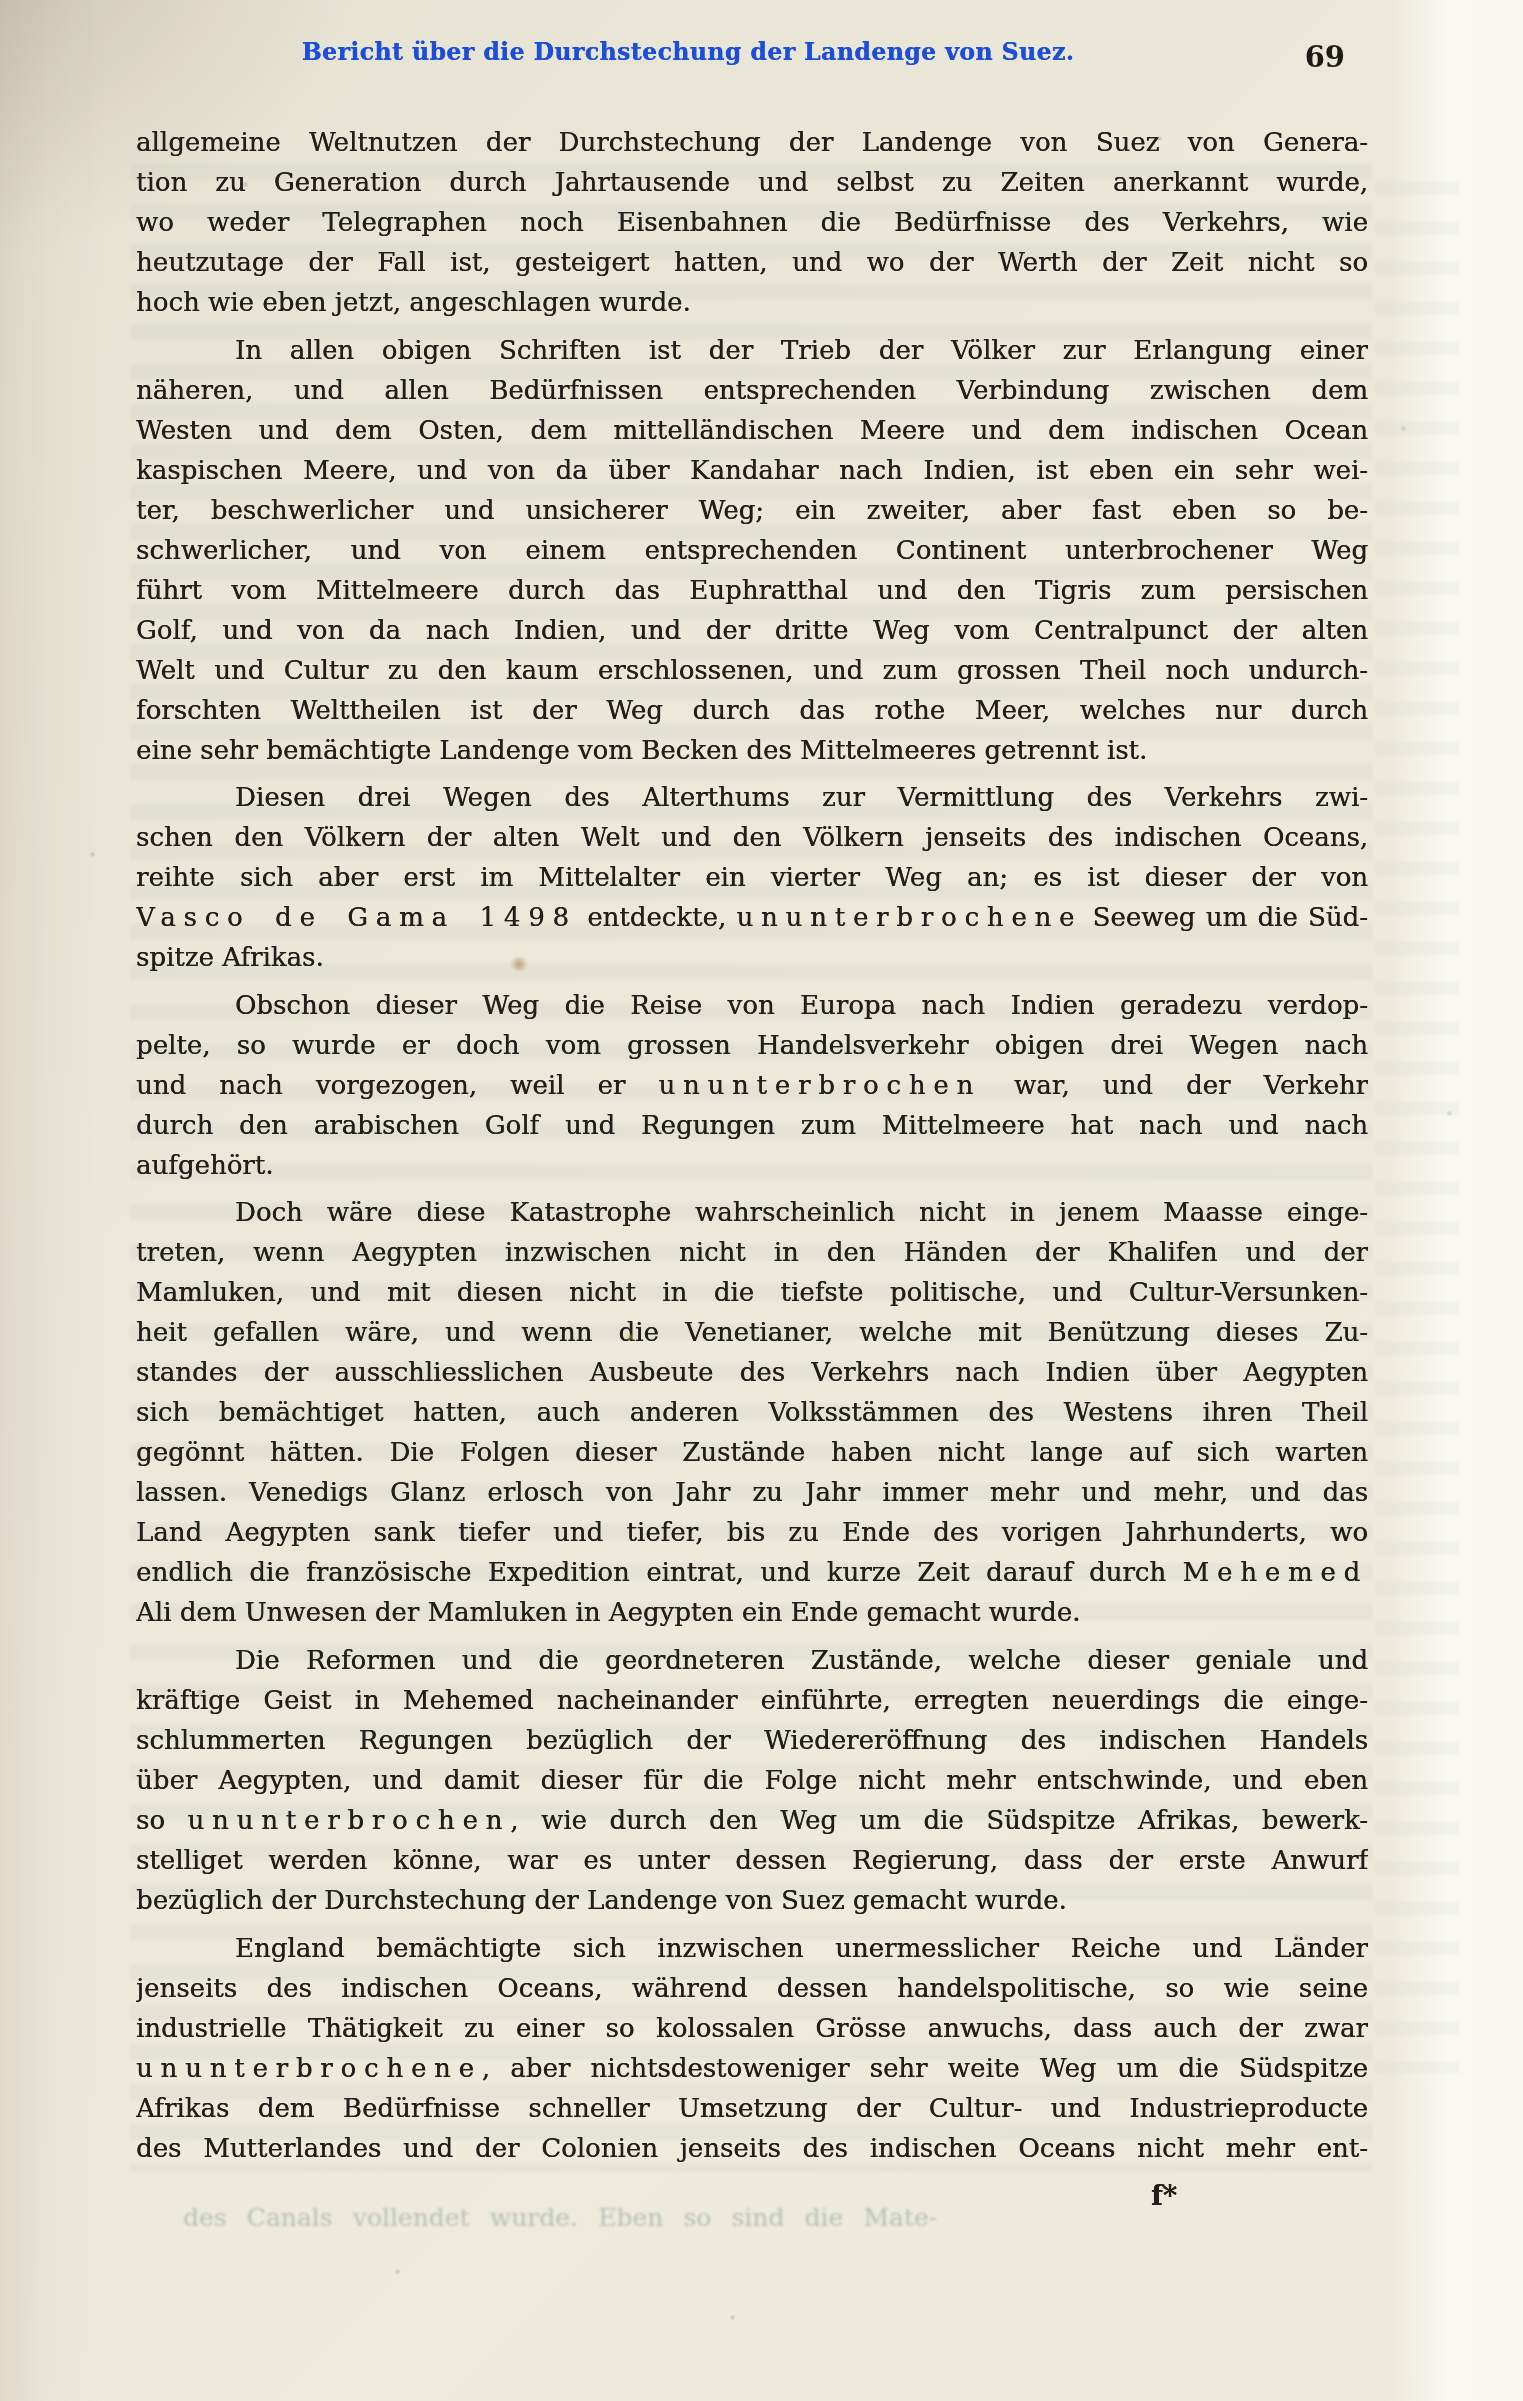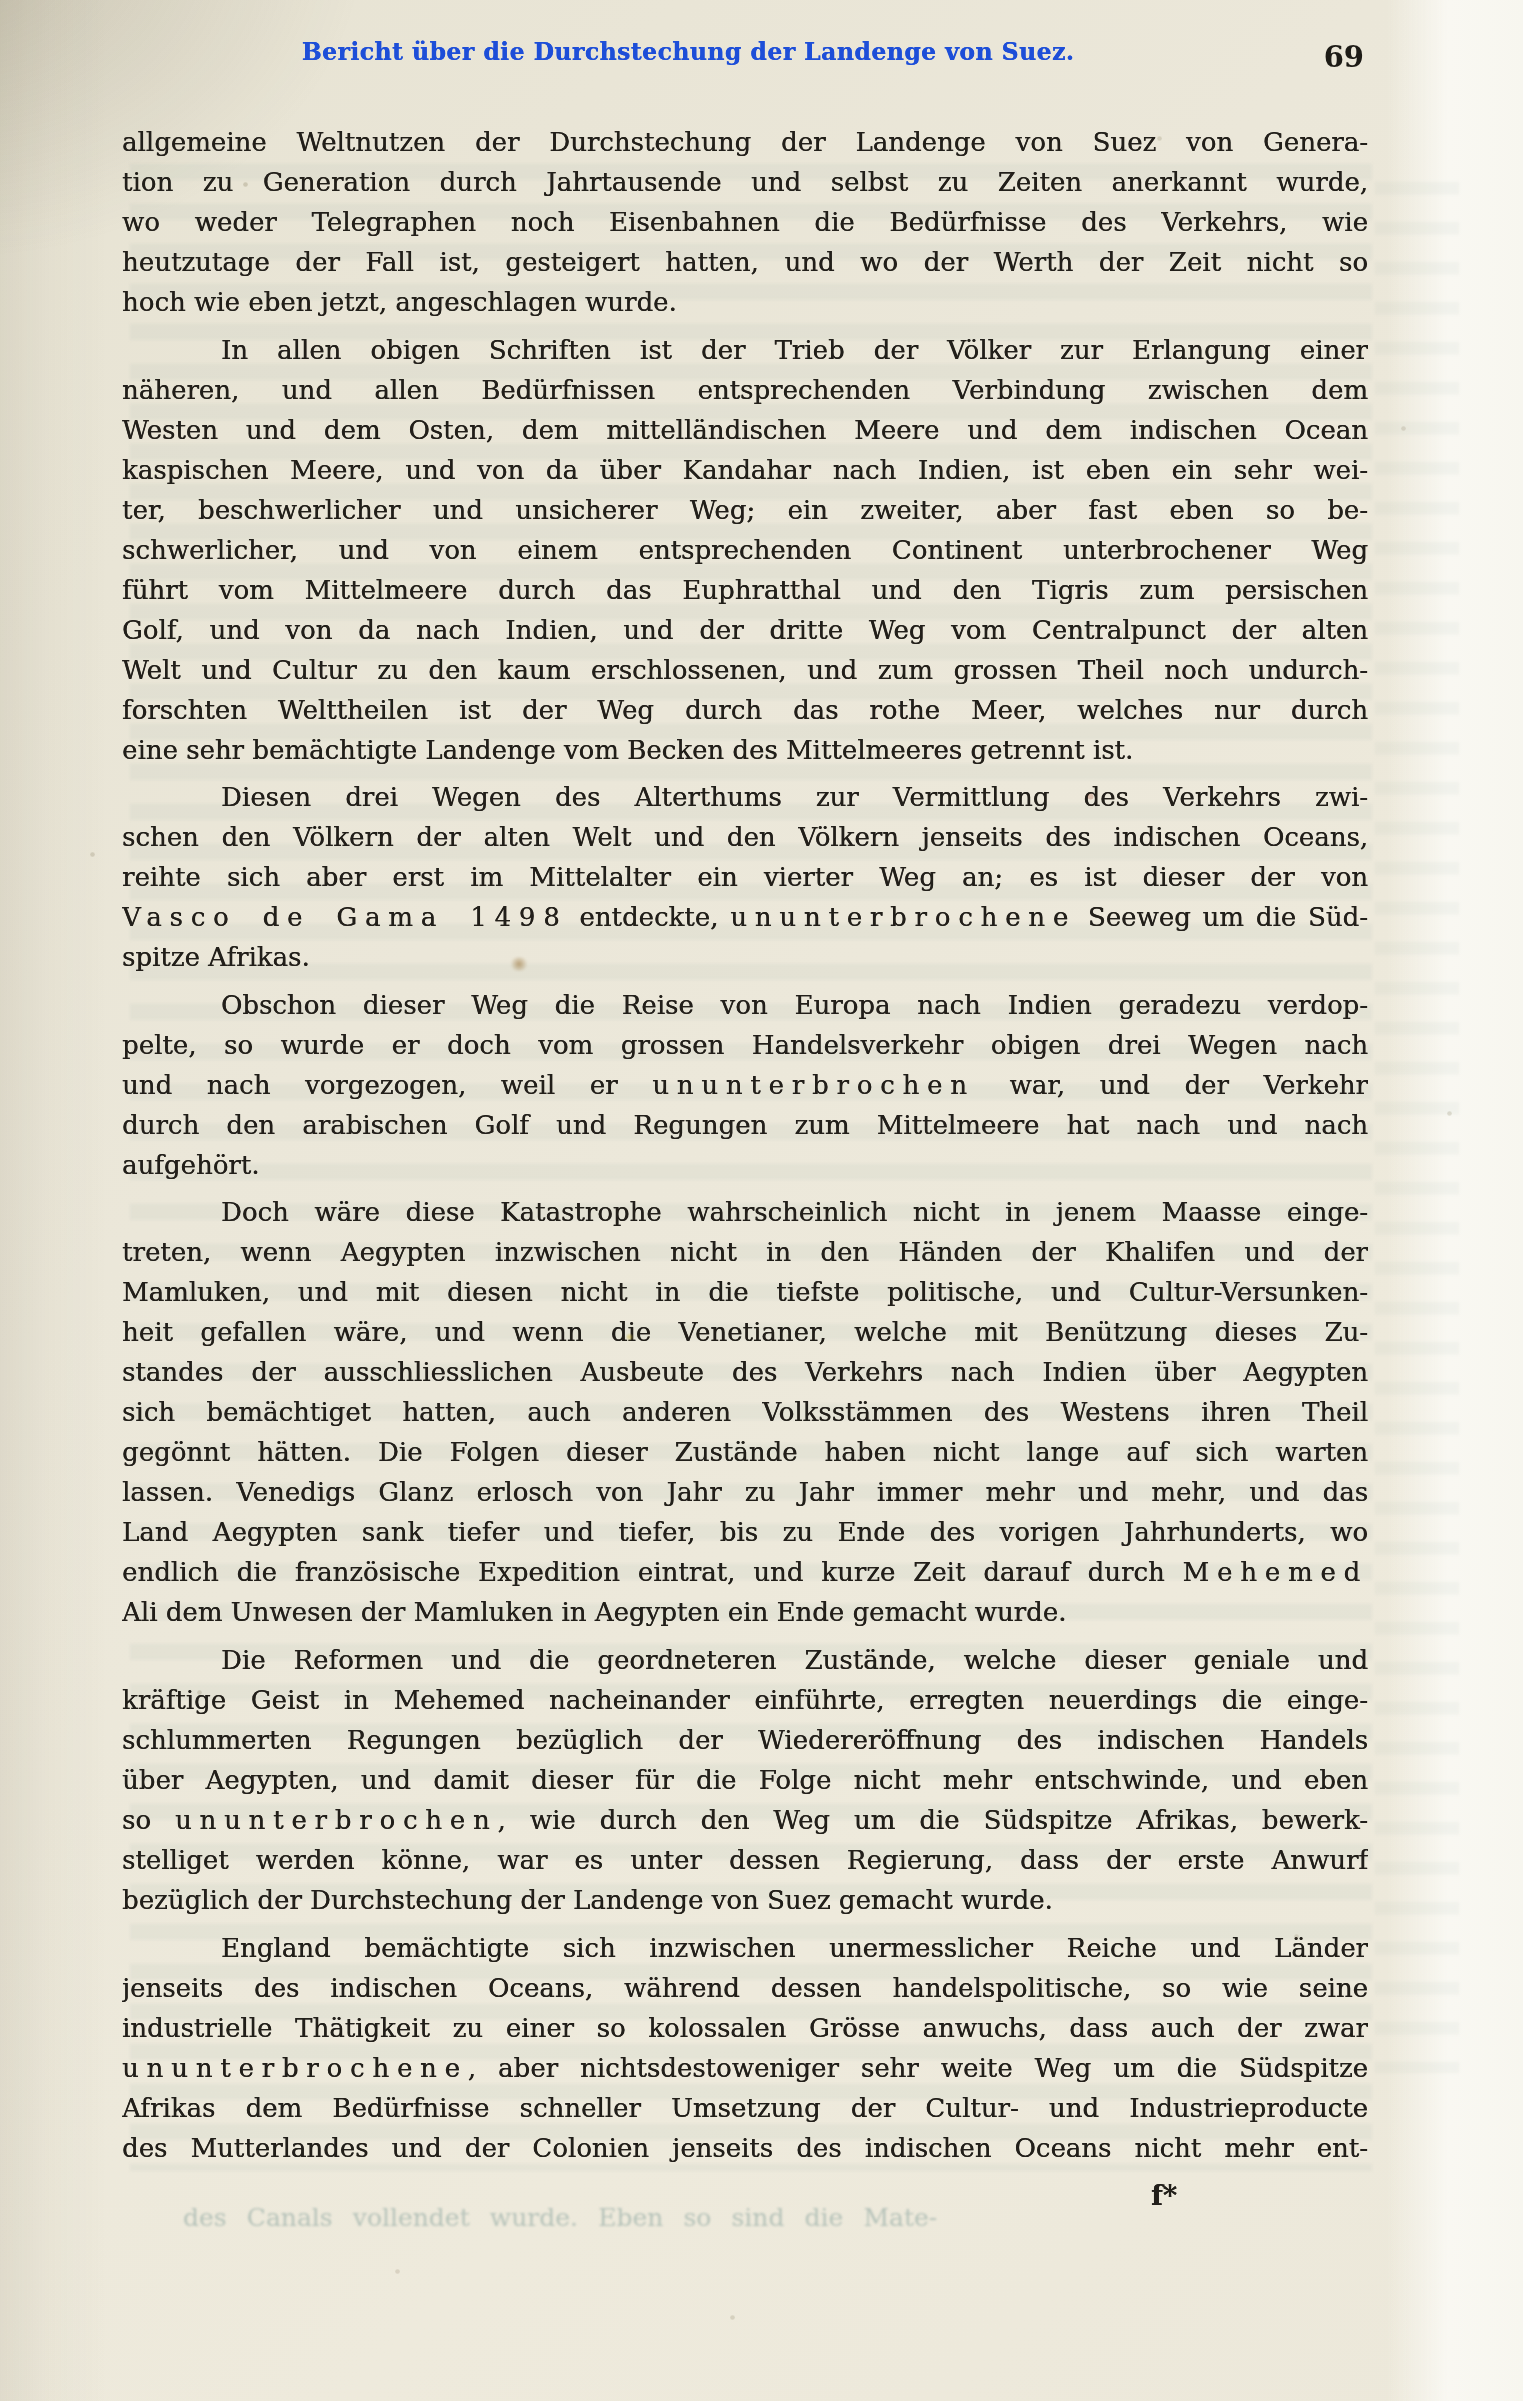--- a/index.html
+++ b/index.html
@@ -38,32 +38,32 @@
   }
   .running-header{
     position:absolute;left:122px;top:38px;width:1246px;height:34px;
   }
   .running-header .title{
     display:block;text-align:center;padding-right:114px;
     font-size:23.6px;font-weight:bold;letter-spacing:0.4px;color:#1d4ed8;
     text-shadow:0.3px 0 0 currentColor;
   }
   .running-header .folio{
-    position:absolute;right:4px;top:1.5px;
+    position:absolute;right:23px;top:1.5px;
     font-size:29px;font-weight:bold;color:#1d1b16;
   }
   .text-column{
     position:absolute;left:122px;top:122px;width:1246px;
     font-size:26px;line-height:40px;
     text-shadow:0.3px 0 0 currentColor;
   }
   .para{margin:0 0 7.6px 0;}
   .line{
     height:40px;overflow:hidden;white-space:normal;
-    text-align:justify;text-align-last:justify;
+    text-align:justify;text-align-last:justify;margin-left:14px;
   }
   .line.last{text-align-last:left;}
   .line.indent{padding-left:99px;}
   .gesperrt{letter-spacing:0.30em;word-spacing:0.25em;}
   .signature{
     margin-top:3px;padding-left:1029px;
     font-size:27.4px;font-weight:bold;height:41px;
   }
   .stain{
     position:absolute;left:509px;top:957px;width:20px;height:13.7px;border-radius:50%;

